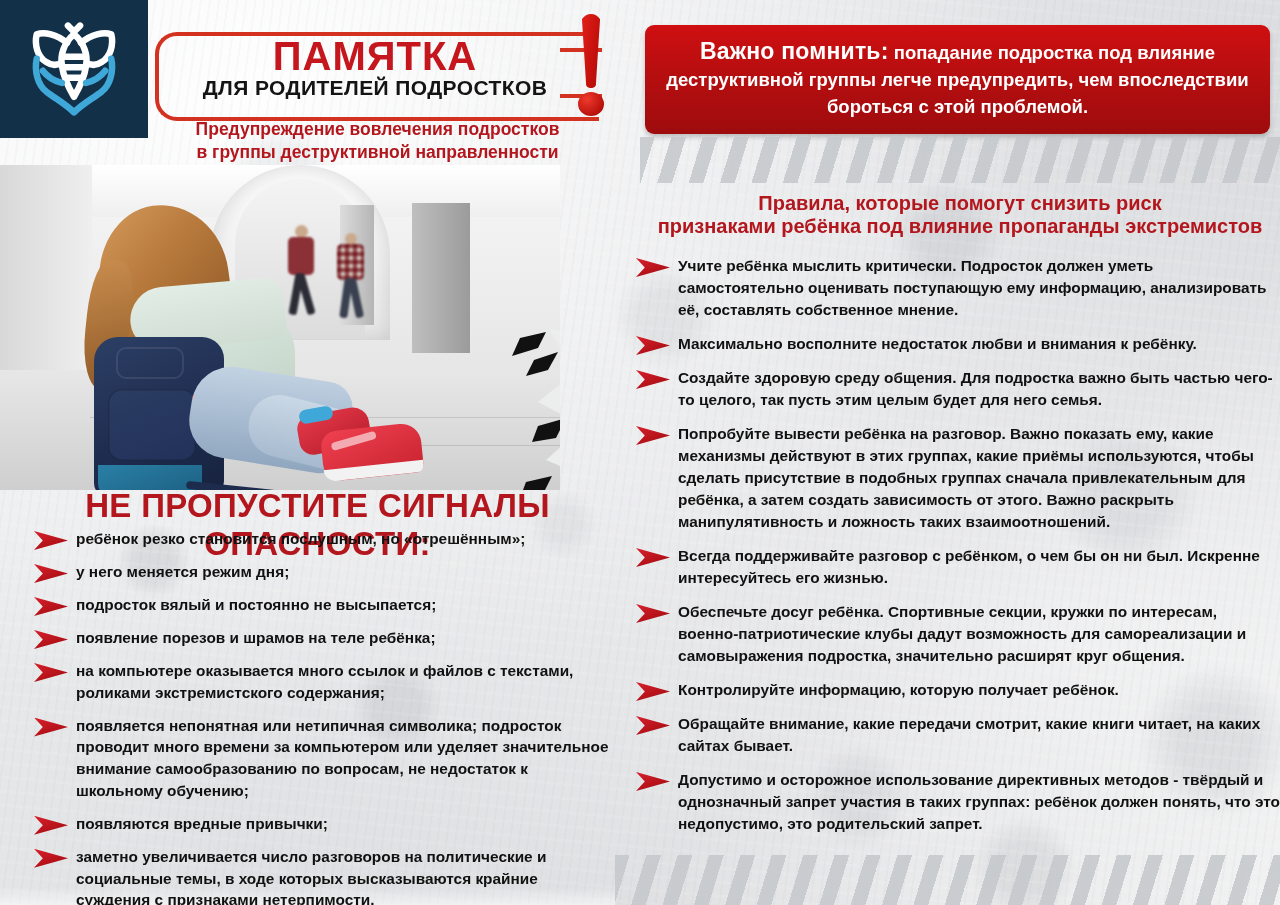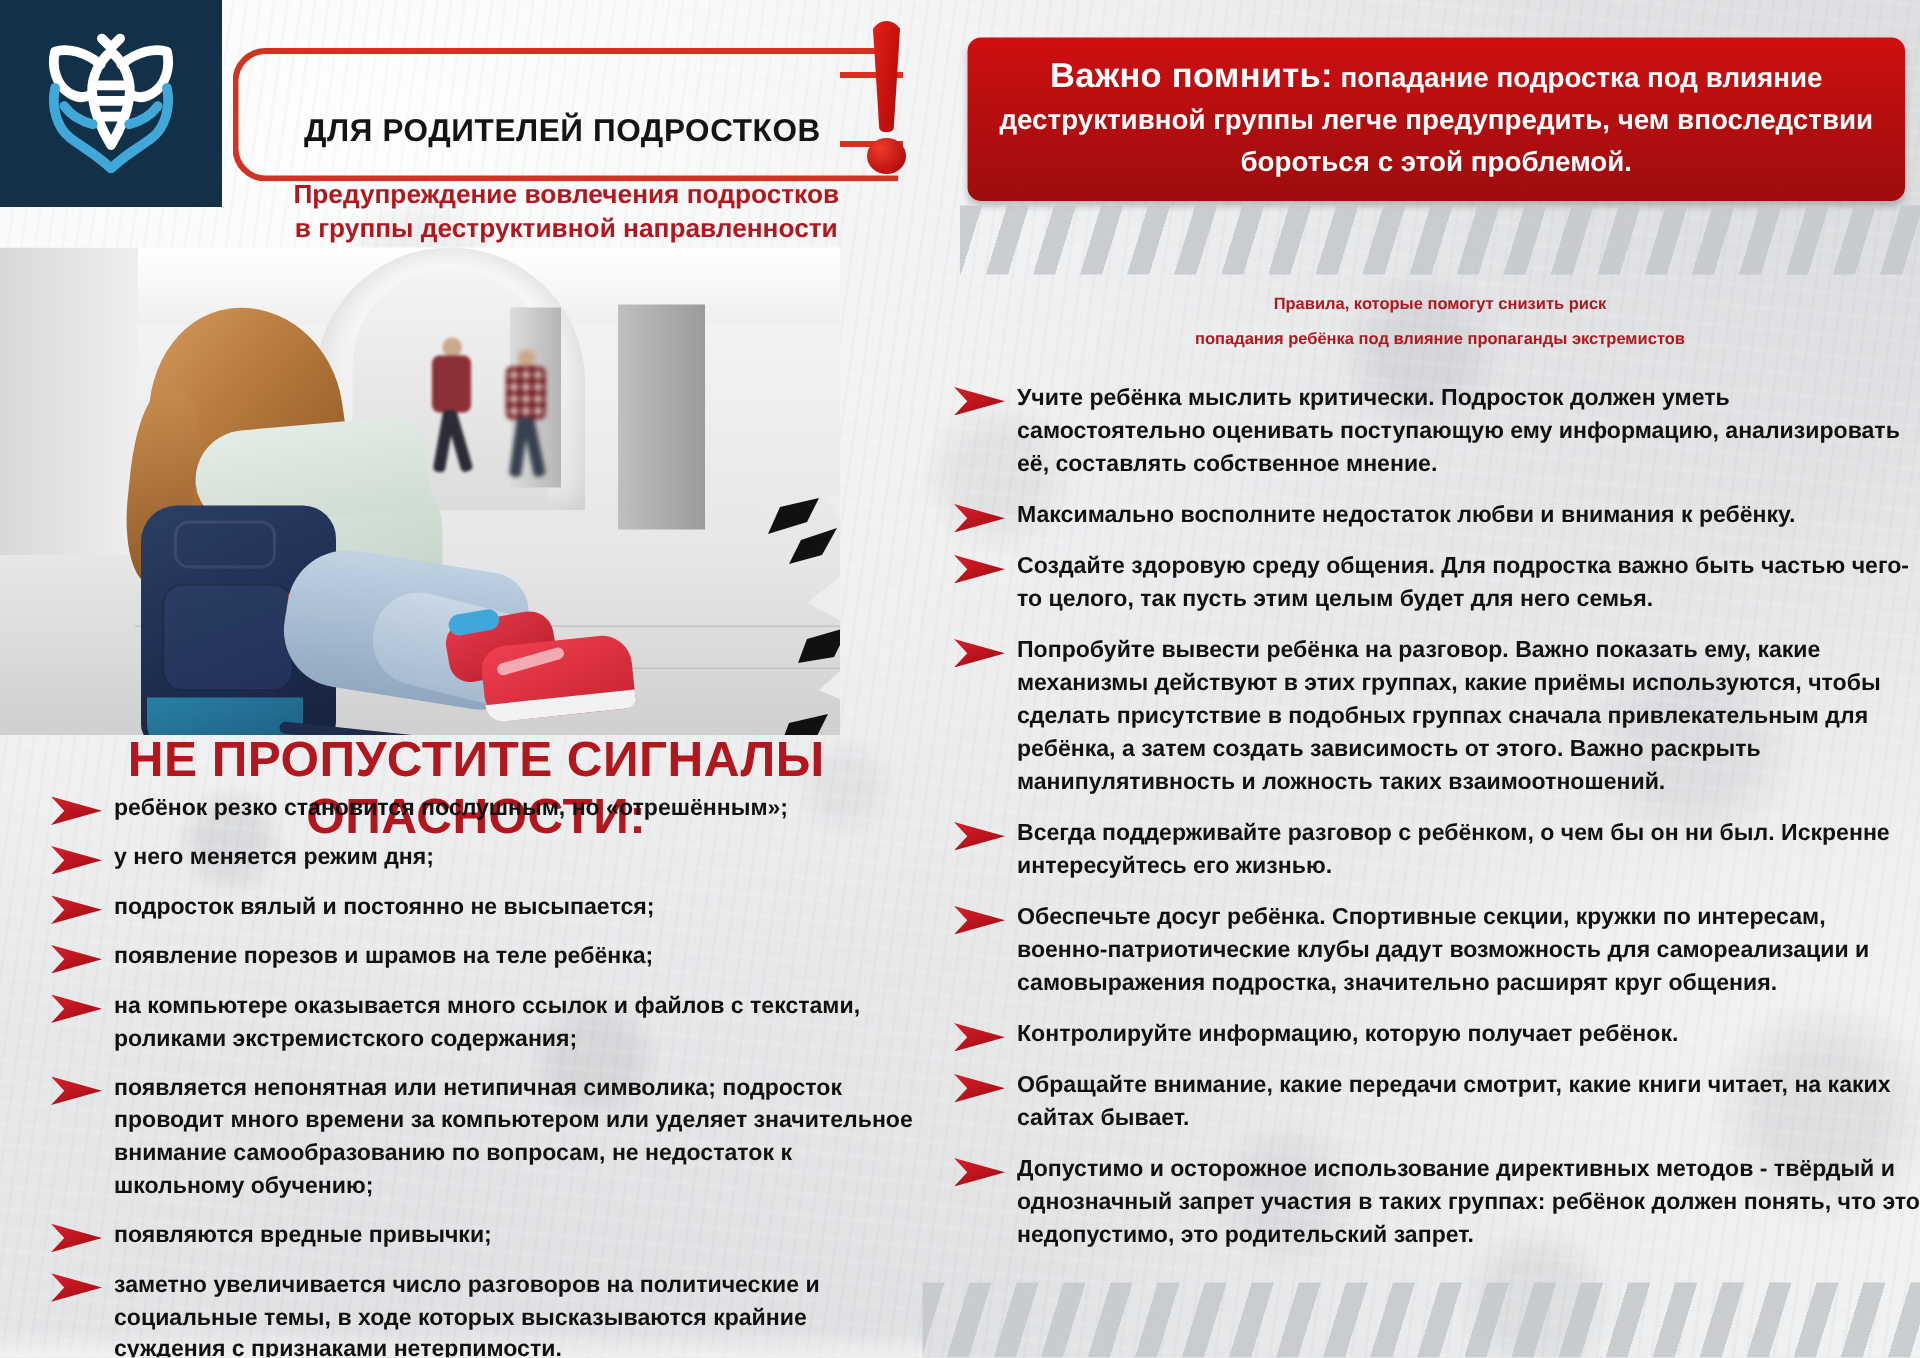--- a/index.html
+++ b/index.html
@@ -187,21 +187,21 @@
   .shatter{position:absolute;left:370px;top:165px;width:262px;height:325px;pointer-events:none;}
 
   
   .left-head{
     position:absolute;left:20px;top:487px;width:595px;text-align:center;
     font-size:33px;font-weight:bold;color:#b3161c;letter-spacing:.3px;
   }
   .left-list{position:absolute;left:34px;top:528px;width:580px;}
   .right-head{
     position:absolute;left:640px;top:192px;width:640px;text-align:center;
-    font-size:11px;font-weight:bold;color:#b3161c;line-height:23px;
+    font-size:20px;font-weight:bold;color:#b3161c;line-height:23px;
   }
   .right-list{position:absolute;left:636px;top:255px;width:644px;}
 
   .item{position:relative;display:flex;align-items:flex-start;margin-bottom:11px;}
   .arrow{
     flex:0 0 auto;width:34px;height:19px;margin-top:3px;margin-right:8px;
     background:linear-gradient(160deg,#d8202c 0%,#b01017 70%,#8d0c12 100%);
     clip-path:polygon(0% 0%,100% 50%,0% 100%,26% 50%);
     filter:drop-shadow(1px 1px 0 rgba(120,120,120,.35));
   }
@@ -233,20 +233,21 @@
         <path d="M68 30 C80 20 94 17 103 20 C106 32 102 46 92 52 C86 56 80 56 75 53"></path>
       </g>
       <g fill="none" stroke="#3fa8d8" stroke-width="7.5" stroke-linecap="round" stroke-linejoin="round">
         <path d="M17 48 C14 62 18 78 28 86 C40 95 50 100 60 110 C70 100 80 95 92 86 C102 78 106 62 103 48"></path>
         <path d="M24 62 C30 70 38 74 46 76 M96 62 C90 70 82 74 74 76"></path>
       </g>
     </svg>
   </div>
 
   <div class="title-frame"></div>
+  <div class="title-main">ПАМЯТКА</div>
   <div class="title-sub">ДЛЯ РОДИТЕЛЕЙ ПОДРОСТКОВ</div>
   <div class="excl-bar"></div>
   <div class="excl-bar2"></div>
   <div class="excl-body"></div>
   <div class="excl-dot"></div>
 
   <div class="head-subtitle">
     <div>Предупреждение вовлечения подростков</div>
     <div>в группы деструктивной направленности</div>
   </div>
@@ -363,21 +364,21 @@
       <div class="item-text">появляются вредные привычки;</div>
     </div>
     <div class="item">
       <div class="arrow"></div>
       <div class="item-text">заметно увеличивается число разговоров на политические и социальные темы, в ходе которых высказываются крайние суждения с признаками нетерпимости.</div>
     </div>
   </div>
 
   <div class="right-head">
     <div>Правила, которые помогут снизить риск</div>
-    <div>попадания ребёнка под влияние пропаганды экстремистов</div>
+    <div>признаками ребёнка под влияние пропаганды экстремистов</div>
   </div>
   <div class="right-list">
     <div class="item">
       <div class="arrow"></div>
       <div class="item-text">Учите ребёнка мыслить критически. Подросток должен уметь самостоятельно оценивать поступающую ему информацию, анализировать её, составлять собственное мнение.</div>
     </div>
     <div class="item">
       <div class="arrow"></div>
       <div class="item-text">Максимально восполните недостаток любви и внимания к ребёнку.</div>
     </div>

